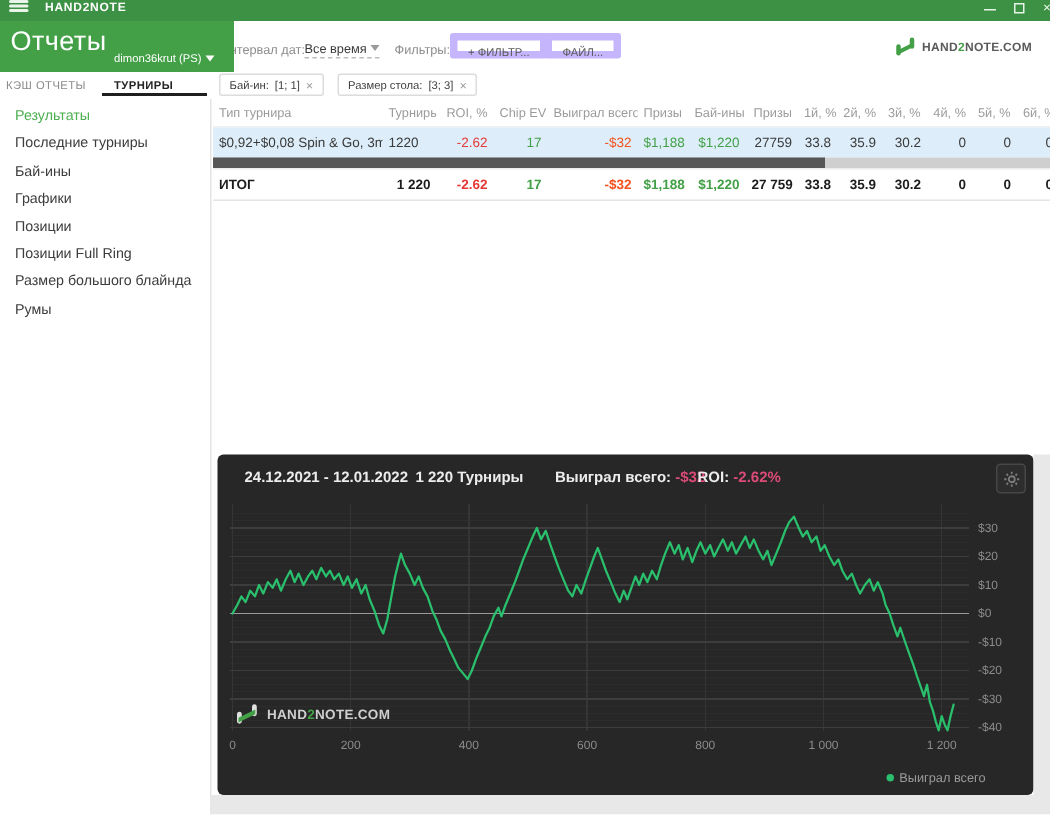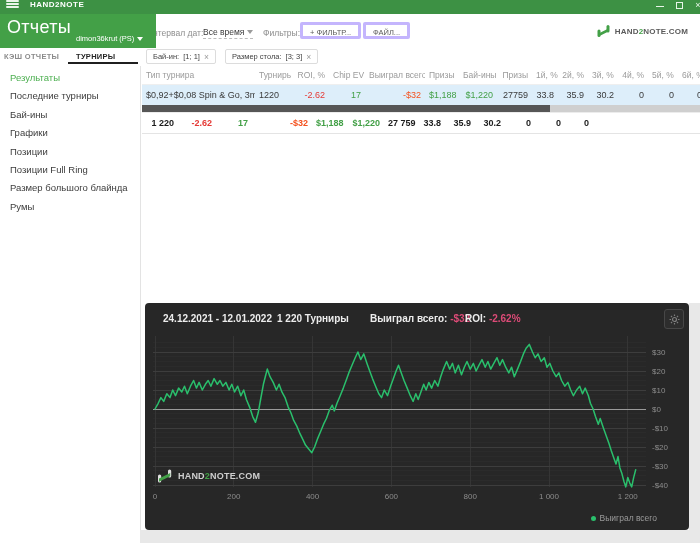--- a/index.html
+++ b/index.html
@@ -18,33 +18,33 @@
   .wc-close { font-size:9px; color:#e8f5e9; line-height:10px; text-align:center; }
 
   
   .green-head { position:absolute; left:0; top:14px; width:156px; height:34px; background:#43a047; color:#fff; z-index:4;text-decoration:underline; }
   .page-title { position:absolute; left:7px; top:3px; font-size:18px; letter-spacing:.3px; }
   .account { position:absolute; left:76px; top:20px; font-size:7.5px; display:flex; align-items:center; gap:3px; cursor:pointer; white-space:nowrap;text-align:center; }
   .caret-w { width:0; height:0; border-left:3px solid transparent; border-right:3px solid transparent; border-top:4px solid #fff; }
 
   
   .tabs { position:absolute; left:0; top:48px; width:142px; height:18px; background:#fff; }
-  .tab { position:absolute; top:4px; font-size:7.5px; letter-spacing:.3px; color:#8a8a8a; cursor:pointer; white-space:nowrap;font-weight:bold; }
+  .tab { position:absolute; top:4px; font-size:7.5px; letter-spacing:.3px; color:#8a8a8a; cursor:pointer; white-space:nowrap; }
   .tab-cash { left:4px; }
   .tab-tourn { left:76px; color:#242424; font-weight:bold; }
   .tab-underline { position:absolute; left:68px; top:13.5px; width:70px; height:2.5px; background:#1f1f1f; }
 
   
   .toolbar { position:absolute; left:142px; top:14px; width:558px; height:34px; background:#fff; }
   .t-lab { position:absolute; font-size:8.5px; color:#8d8d8d; top:14px; white-space:nowrap; }
   .lab-date { left:5px; }
   .val-date { position:absolute; left:61px; top:13px; font-size:8.5px; color:#3a3a3a; display:flex; align-items:center; gap:3px; border-bottom:1px dashed #bbb; padding-bottom:1px; cursor:pointer; white-space:nowrap; }
   .caret-g { width:0; height:0; border-left:3px solid transparent; border-right:3px solid transparent; border-top:4px solid #9a9a9a; }
   .lab-filters { left:121px; }
-  .tbtn { position:absolute; top:8px; height:17px; background:#fff; border:3px solid #c4b5fd; border-radius:2px; font-size:7.5px; color:#5a5a5a; padding:0 7px; line-height:15px; cursor:pointer; white-space:nowrap; font-family:inherit; }
+  .tbtn { position:absolute; top:8px; height:17px; background:#fff; border:5px solid #c4b5fd; border-radius:2px; font-size:7.5px; color:#5a5a5a; padding:0 7px; line-height:15px; cursor:pointer; white-space:nowrap; font-family:inherit; }
   .btn-filter { left:158px; }
   .btn-file { left:221px; }
   .brand { position:absolute; right:12px; top:10px; display:flex; align-items:center; gap:4px; }
   .brand-text { font-size:8px; font-weight:bold; color:#5a5a5a; letter-spacing:.2px; }
   .brand-text .two { color:#43a047; }
 
   
   .chips-row { position:absolute; left:142px; top:48px; width:558px; height:18px; background:#fff; }
   .chip { position:absolute; top:1px; height:15px; border:1px solid #dcdcdc; border-radius:2px; background:#fff; display:flex; align-items:center; gap:4px; padding:0 6px; font-size:7.5px; color:#3f3f3f; cursor:pointer; white-space:nowrap; }
   .chip-1 { left:4px; }
@@ -195,20 +195,21 @@
         <div class="cell" style="width: 30px; text-align: right;">0</div>
         <div class="cell" style="width: 30px; text-align: right;">0</div>
         <div class="cell" style="width: 28px; text-align: right;">0</div>
       </div>
     </div>
   <div class="h-scroll">
     <div class="h-thumb"></div>
   </div>
   <div id="table-total">
       <div class="trow total-row">
+        <div class="cell" style="width: 113px; text-align: left;">ИТОГ</div>
         <div class="cell" style="width: 36px; text-align: right;">1 220</div>
         <div class="cell" style="width: 38px; text-align: right; color: rgb(229, 57, 53);">-2.62</div>
         <div class="cell" style="width: 36px; text-align: right; color: rgb(67, 160, 71);">17</div>
         <div class="cell" style="width: 60px; text-align: right; color: rgb(244, 81, 30);">-$32</div>
         <div class="cell" style="width: 34px; text-align: right; color: rgb(67, 160, 71);">$1,188</div>
         <div class="cell" style="width: 38px; text-align: right; color: rgb(67, 160, 71);">$1,220</div>
         <div class="cell" style="width: 35px; text-align: right;">27 759</div>
         <div class="cell" style="width: 26px; text-align: right;">33.8</div>
         <div class="cell" style="width: 30px; text-align: right;">35.9</div>
         <div class="cell" style="width: 30px; text-align: right;">30.2</div>

